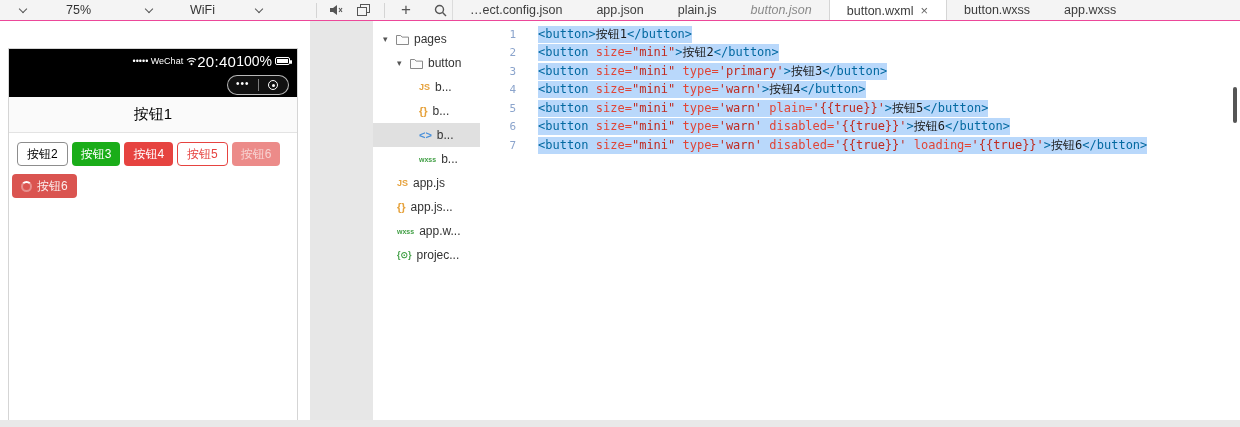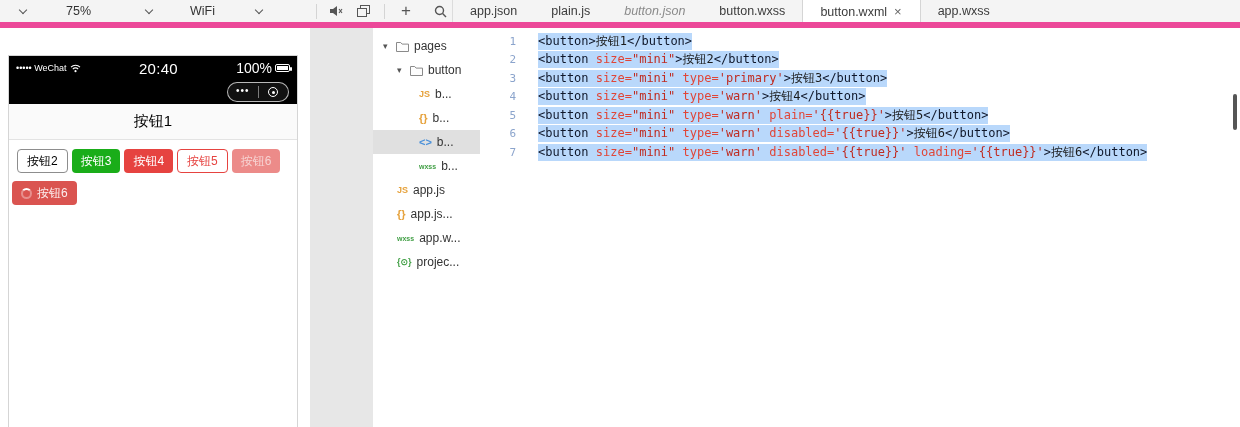--- a/index.html
+++ b/index.html
@@ -1,20 +1,20 @@
 <!DOCTYPE html>
 <html><head>
 <meta charset="utf-8">
 <style>
   *{box-sizing:border-box;margin:0;padding:0}
   html,body{width:1240px;height:427px;overflow:hidden}
   body{font-family:"Liberation Sans",sans-serif;font-size:13px;color:#333;background:#e9e9e9}
 
   
-  .topbar{height:28px;display:flex;background:#f4f4f4;border-bottom:6px solid #ec4899}
+  .topbar{height:21px;display:flex;background:#f4f4f4;border-bottom:1px solid #ec4899}
   .toolbar{display:flex;align-items:center;width:452px;flex:none;height:100%}
   .chev{width:6px;height:6px;border-right:1.5px solid #555;border-bottom:1.5px solid #555;
         transform:rotate(45deg);display:inline-block;margin-top:-3px}
   .tool-dd{display:flex;align-items:center;justify-content:space-between;height:100%;cursor:pointer;color:#333;font-size:12.5px}
   .dd-device{margin-left:20px;width:14px}
   .dd-zoom{margin-left:32px;width:86px}
   .dd-net{margin-left:38px;width:72px}
   .vsep{width:1px;height:15px;background:#d4d4d4}
   .sep1{margin-left:54px}
   .sep2{margin-left:11px}
@@ -32,21 +32,21 @@
   .tab-close{color:#666;font-size:13px;line-height:1;padding:0 1px}
 
   
   .main{display:flex;height:399px}
 
   
   .sim-panel{width:310px;flex:none;background:#fff;position:relative}
   .phone{position:absolute;left:8px;top:27px;width:290px;height:372px;background:#fff;
          border:1px solid #d5d5d5;border-bottom:none}
   .statusbar{height:22px;background:#000;color:#fff;display:flex;align-items:center;
-             justify-content:space-between;padding:12px 7px}
+             justify-content:flex-end;padding:12px 7px}
   .sb-left{display:flex;align-items:center;gap:3px;font-size:9px}
   .sb-center{font-size:15px;letter-spacing:.3px}
   .sb-right{display:flex;align-items:center;font-size:14px}
   .battery{width:15px;height:8px;border:1px solid #fff;border-radius:2px;position:relative;margin-left:3px}
   .battery::before{content:"";position:absolute;left:1px;top:1px;right:1px;bottom:1px;background:#fff}
   .battery::after{content:"";position:absolute;right:-3px;top:2px;width:2px;height:4px;background:#fff;border-radius:1px}
   .capsule-row{height:24px;background:#000;position:relative}
   .capsule{position:absolute;top:2px;right:8px;width:62px;height:20px;border:1px solid rgba(255,255,255,.7);
            border-radius:10px;display:flex;align-items:center;background:rgba(50,50,50,.35)}
   .cap-half{flex:1;display:flex;align-items:center;justify-content:center;height:100%;cursor:pointer}
@@ -89,21 +89,21 @@
   .tree-label{overflow:hidden;text-overflow:clip}
 
   
   .editor{flex:1;background:#fff;font-family:"DejaVu Sans Mono",monospace;font-size:12px;
           position:relative;padding-top:4px;overflow:hidden}
   .code-line{height:18.5px;display:flex;align-items:center;white-space:pre;cursor:text}
   .ln{width:36px;text-align:right;color:#8ba4cc;font-size:11px;flex:none;
       font-family:"DejaVu Sans Mono",monospace}
   .code-wrap{margin-left:22px}
   .sel{background:#b9d8fb}
-  .tk-tag{color:#0f172a}
+  .tk-tag{color:#0369a1}
   .tk-attr{color:#e04537}
   .tk-str{color:#bf2b20}
   .tk-txt{color:#1a1a1a}
   .tk-pln{color:#1a1a1a}
   .scroll-thumb{position:absolute;right:3px;top:66px;width:4px;height:36px;background:#555;border-radius:2px;cursor:pointer}
 </style>
 </head>
 <body>
 
 <div class="topbar">
@@ -139,34 +139,37 @@
     </div>
     <div class="tool-ic ic-search">
       <svg width="13" height="13" viewBox="0 0 13 13">
         <circle cx="5.5" cy="5.5" r="4" fill="none" stroke="#555" stroke-width="1.4"></circle>
         <line x1="8.6" y1="8.6" x2="12" y2="12" stroke="#555" stroke-width="1.4"></line>
       </svg>
     </div>
   </div>
   <div class="tabstrip">
       <div class="tab">
+        <span>…ect.config.json</span>
+      </div>
+      <div class="tab">
         <span>app.json</span>
       </div>
       <div class="tab">
         <span>plain.js</span>
       </div>
       <div class="tab preview">
         <span>button.json</span>
-      </div>
-      <div class="tab">
-        <span>button.wxss</span>
       </div>
       <div class="tab active">
         <span>button.wxml</span>
         <span class="tab-close">×</span>
+      </div>
+      <div class="tab">
+        <span>button.wxss</span>
       </div>
       <div class="tab">
         <span>app.wxss</span>
       </div>
     </div>
 </div>
 
 <div class="main">
 
   <div class="sim-panel">

